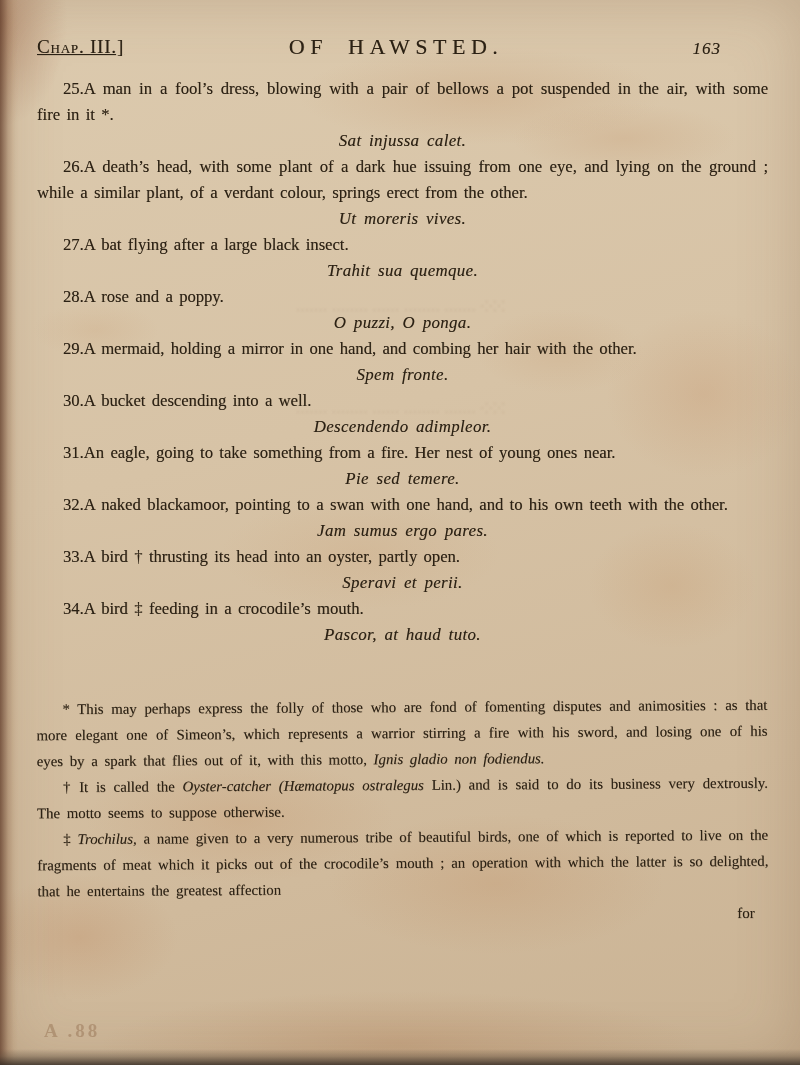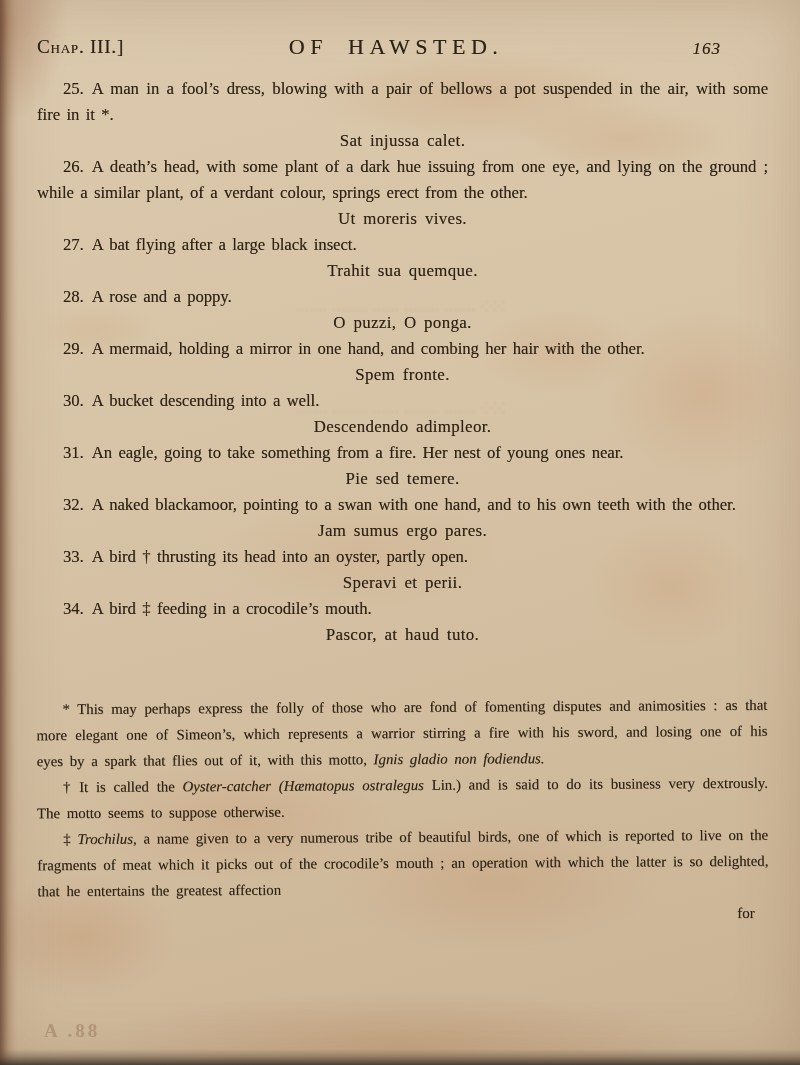--- a/index.html
+++ b/index.html
@@ -50,20 +50,21 @@
   .running-head {
     position: relative;
     height: 30px;
     white-space: nowrap;
   }
   .chapter {
     position: absolute; left: 0; top: 2px;
     font-size: 19px;
     font-variant: small-caps;
     letter-spacing: 0.8px;
+    text-decoration: underline;
   }
   .head-title {
     position: absolute; left: 50%; top: 0;
     transform: translateX(-53%);
     font-size: 22px;
     letter-spacing: 5.5px;
     word-spacing: 9px;
   }
   .page-number {
     position: absolute; right: 47px; top: 5px;
@@ -73,26 +74,27 @@
   }
   .emblem-list { margin-top: 12px; }
   .desc {
     margin: 0;
     font-size: 16.6px;
     line-height: 26px;
     text-align: justify;
     text-indent: 26px;
     word-spacing: 2.2px;
   }
-  .desc .num { margin-right: 8px; }
+  .desc .num { }
   .motto {
     margin: 0;
     font-size: 16.8px;
     line-height: 26px;
     text-align: center;
+    font-style: italic;
     letter-spacing: 0.4px;
     word-spacing: 3px;
   }
   .footnotes {
     margin-top: 46px;
     transform: rotate(-0.35deg);
   }
   .footnote {
     margin: 0;
     font-size: 14.8px;

